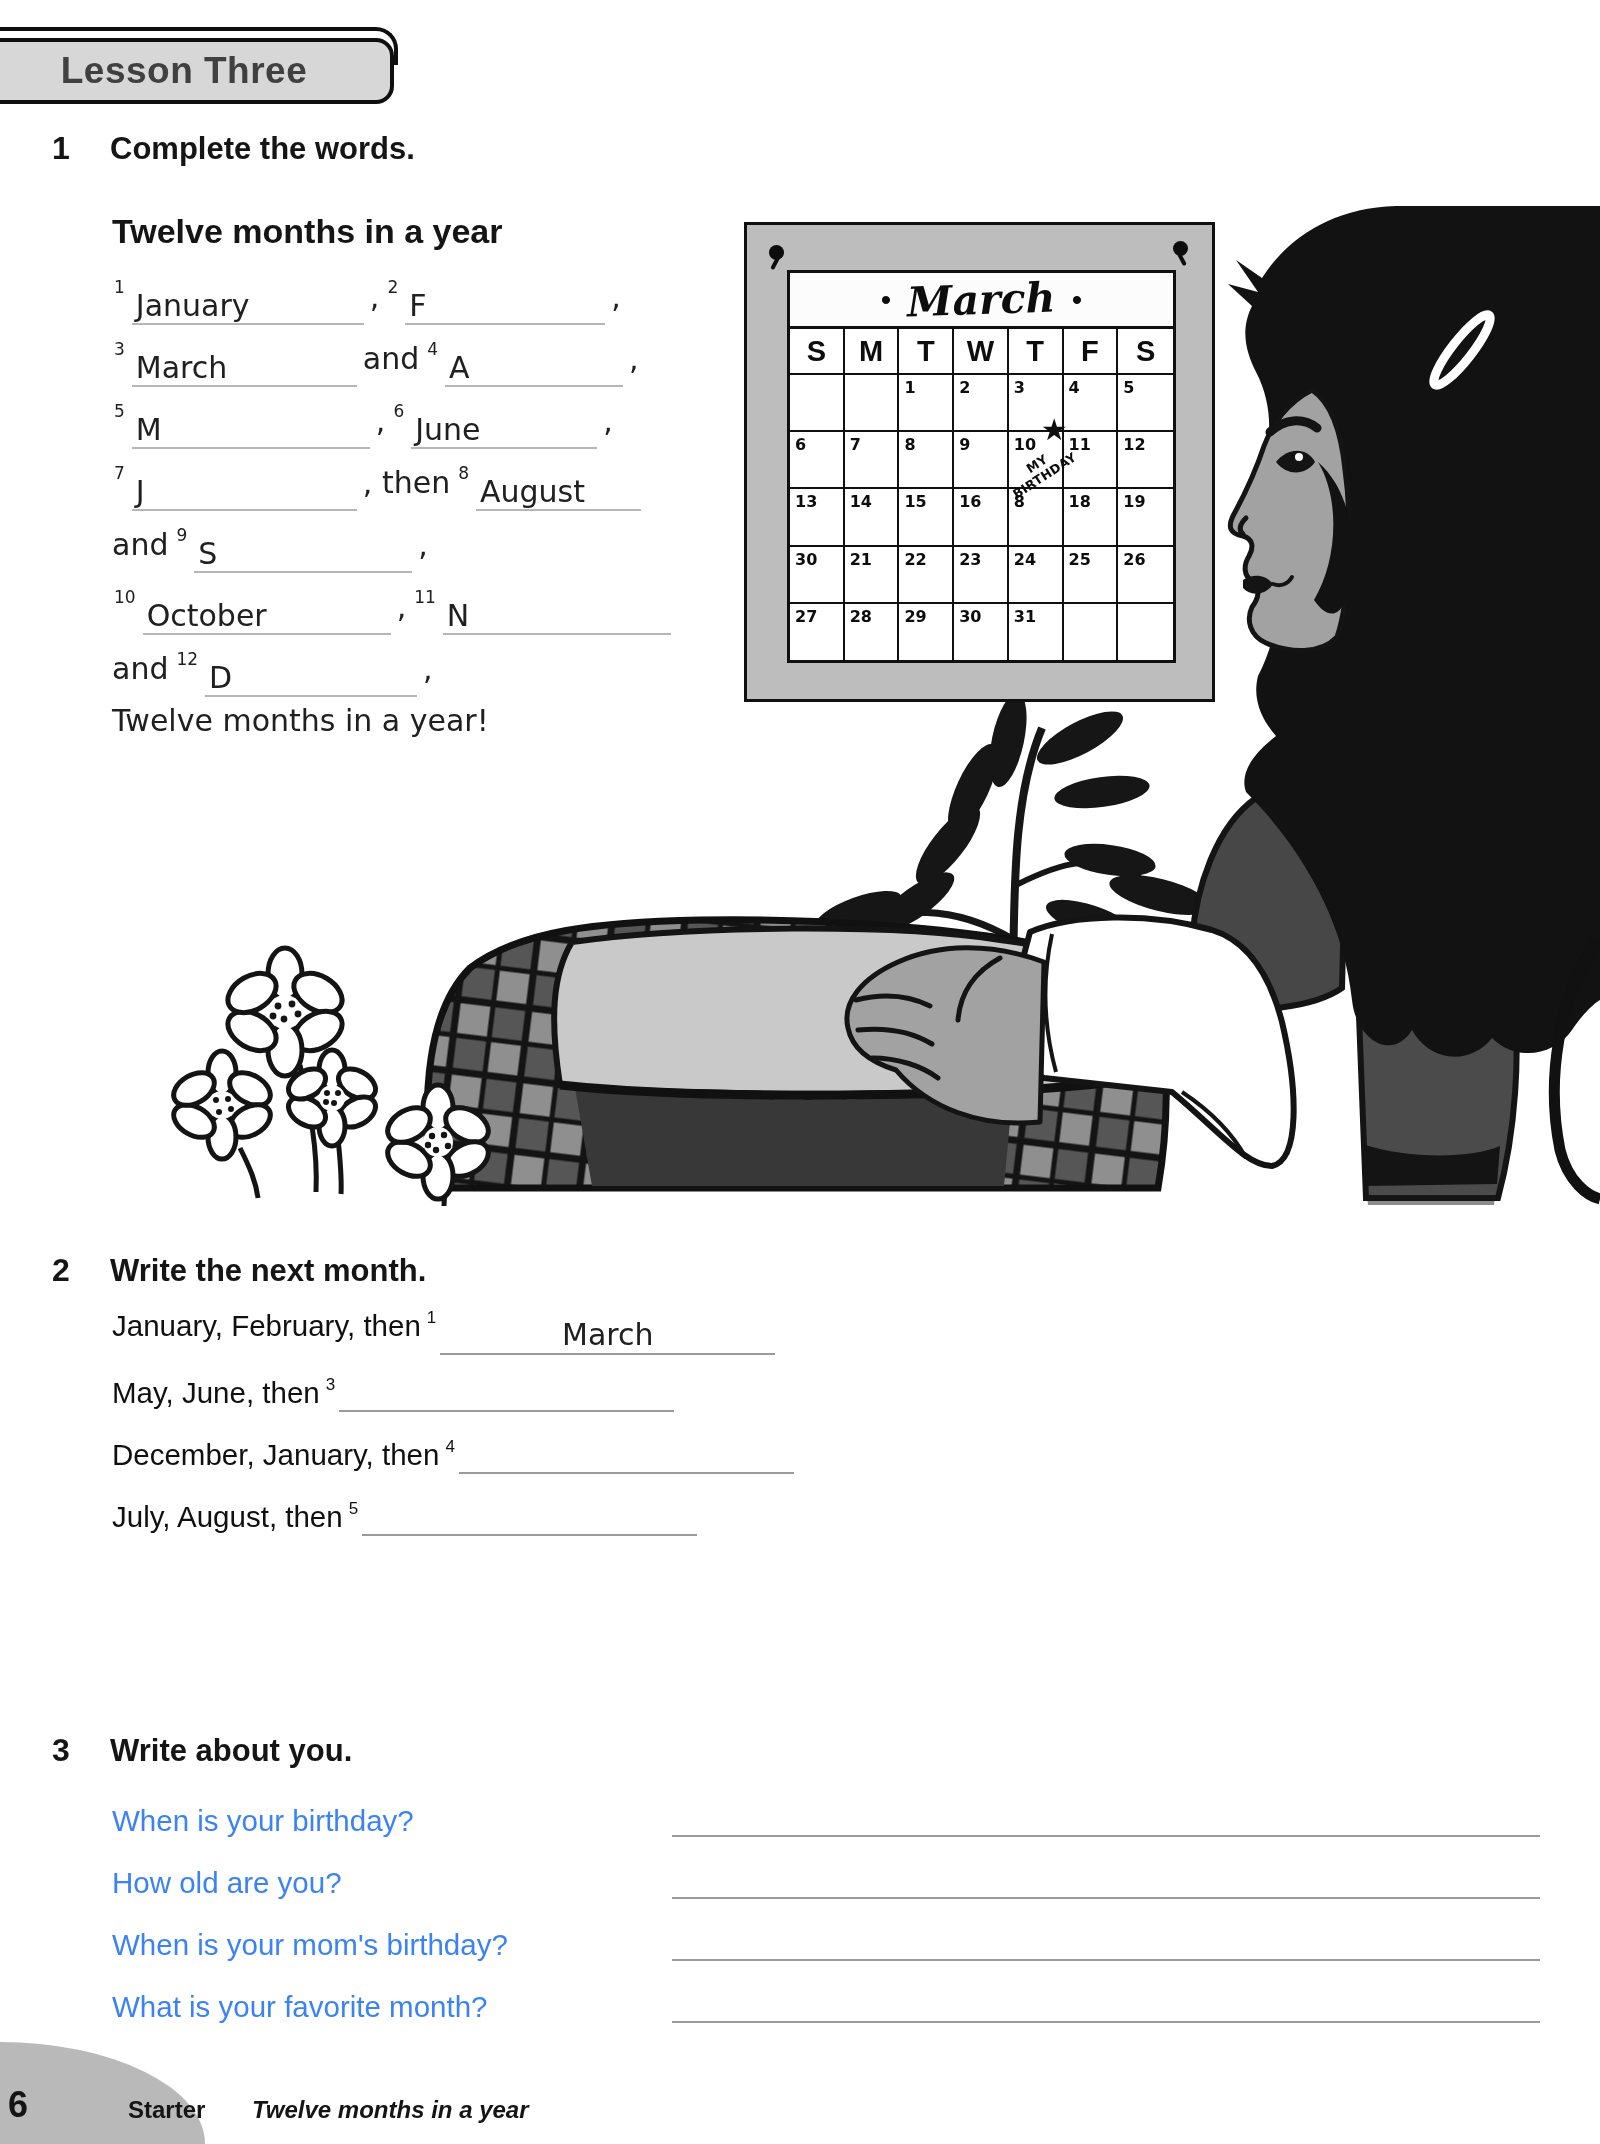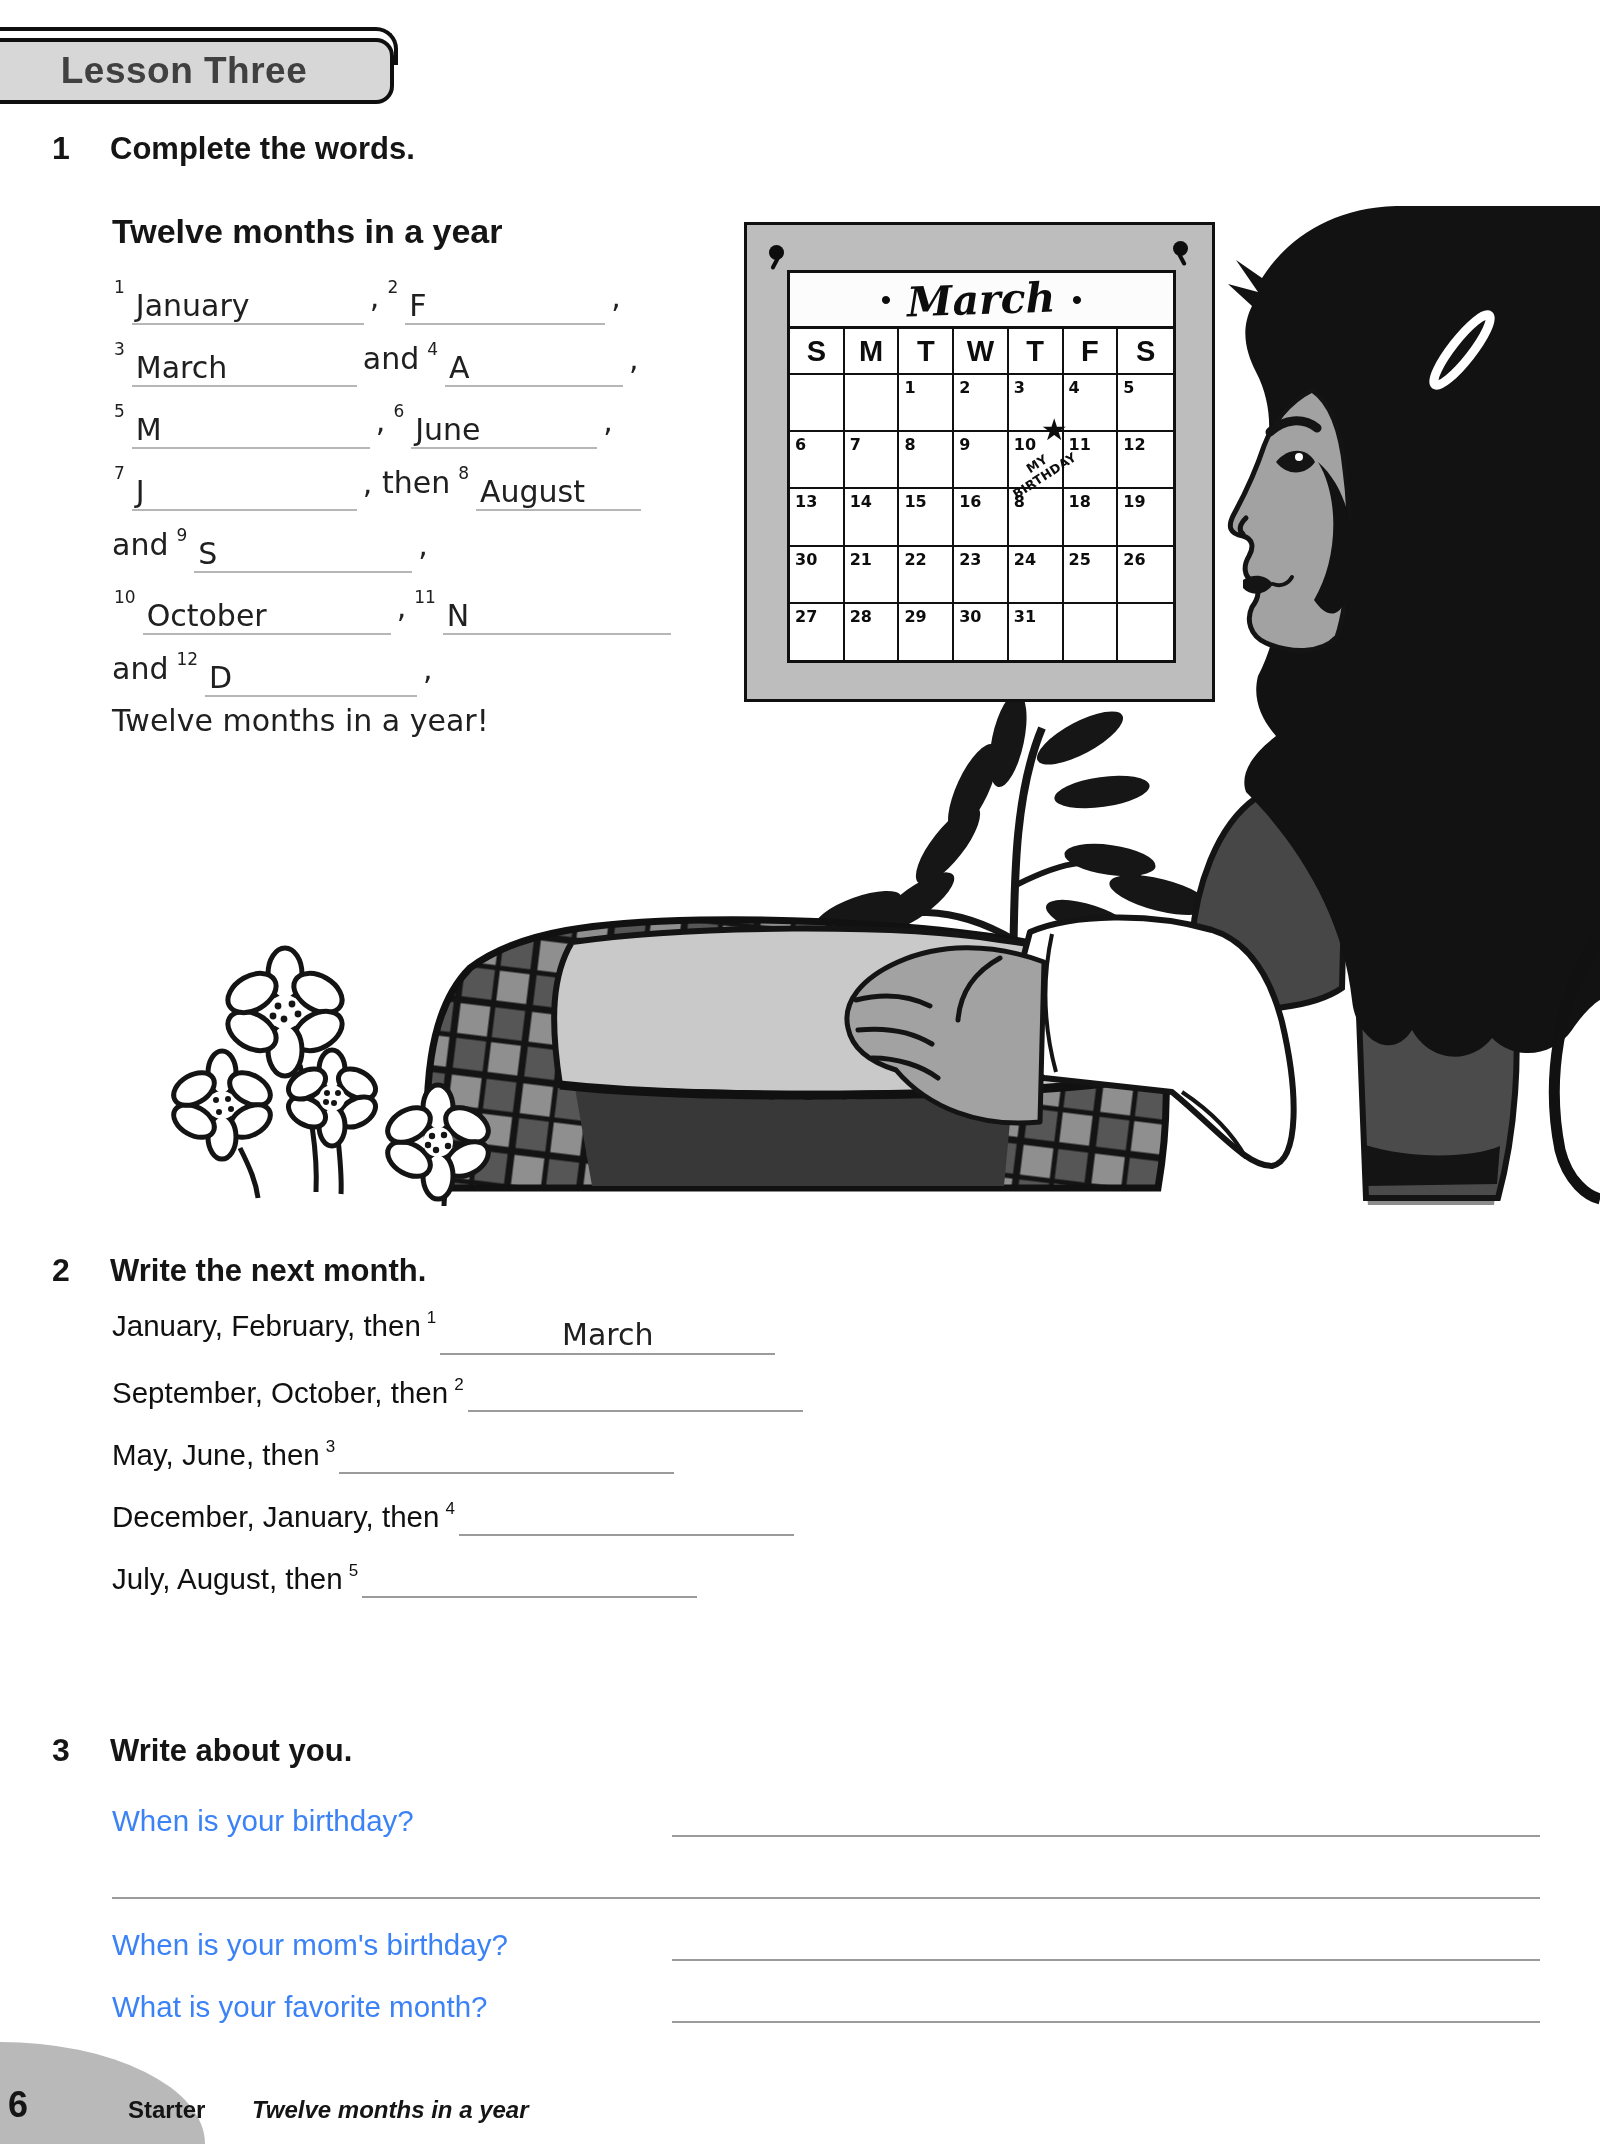--- a/index.html
+++ b/index.html
@@ -304,35 +304,35 @@
         </g>
     </g>
   </g>
 </svg>
 
 <div class="exhead" style="top:1252px;">
   <span class="num">2</span><span class="instr">Write the next month.</span>
 </div>
 <div class="ex2lines">
   <div class="exline"><span>January, February, then</span><sup class="sup">1</sup><span class="ansline"><span class="hw">March</span></span></div>
-  <div class="exline"><span>September, October, then</span><sup class="sup">2</sup><span class="ansline"><span class="hw"></span></span></div>
   <div class="exline"><span>May, June, then</span><sup class="sup">3</sup><span class="ansline"><span class="hw"></span></span></div>
   <div class="exline"><span>December, January, then</span><sup class="sup">4</sup><span class="ansline"><span class="hw"></span></span></div>
   <div class="exline"><span>July, August, then</span><sup class="sup">5</sup><span class="ansline"><span class="hw"></span></span></div>
 </div>
 
 <div class="exhead" style="top:1732px;">
   <span class="num">3</span><span class="instr">Write about you.</span>
 </div>
 <div class="ex3rows">
   <div class="qrow">
       <span class="qtext">When is your birthday?</span>
       <span class="qline"></span>
     </div>
   <div class="qrow">
+      <span class="qtext">How old are you?</span>
       <span class="qline"></span>
     </div>
   <div class="qrow">
       <span class="qtext">When is your mom's birthday?</span>
       <span class="qline"></span>
     </div>
   <div class="qrow">
       <span class="qtext">What is your favorite month?</span>
       <span class="qline"></span>
     </div>

